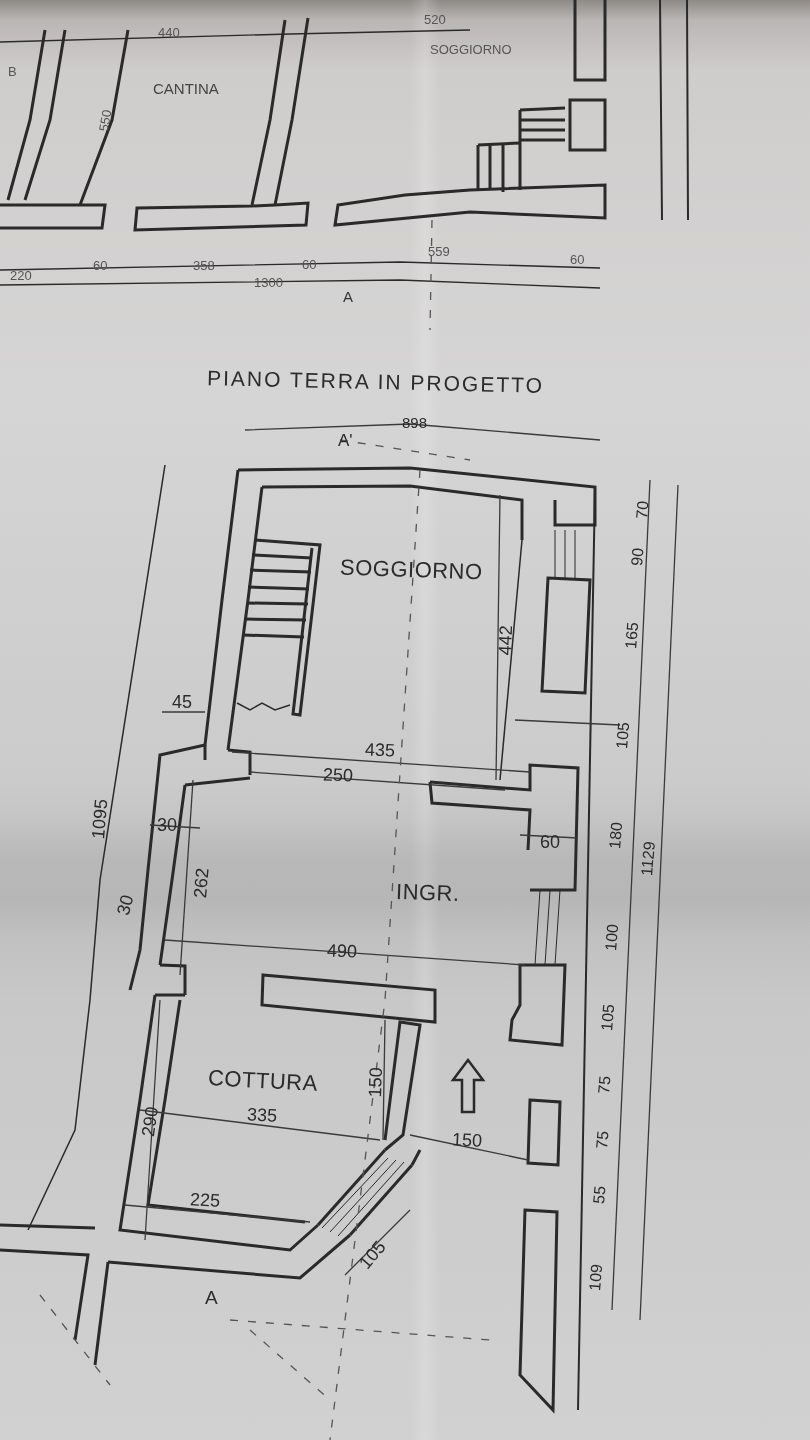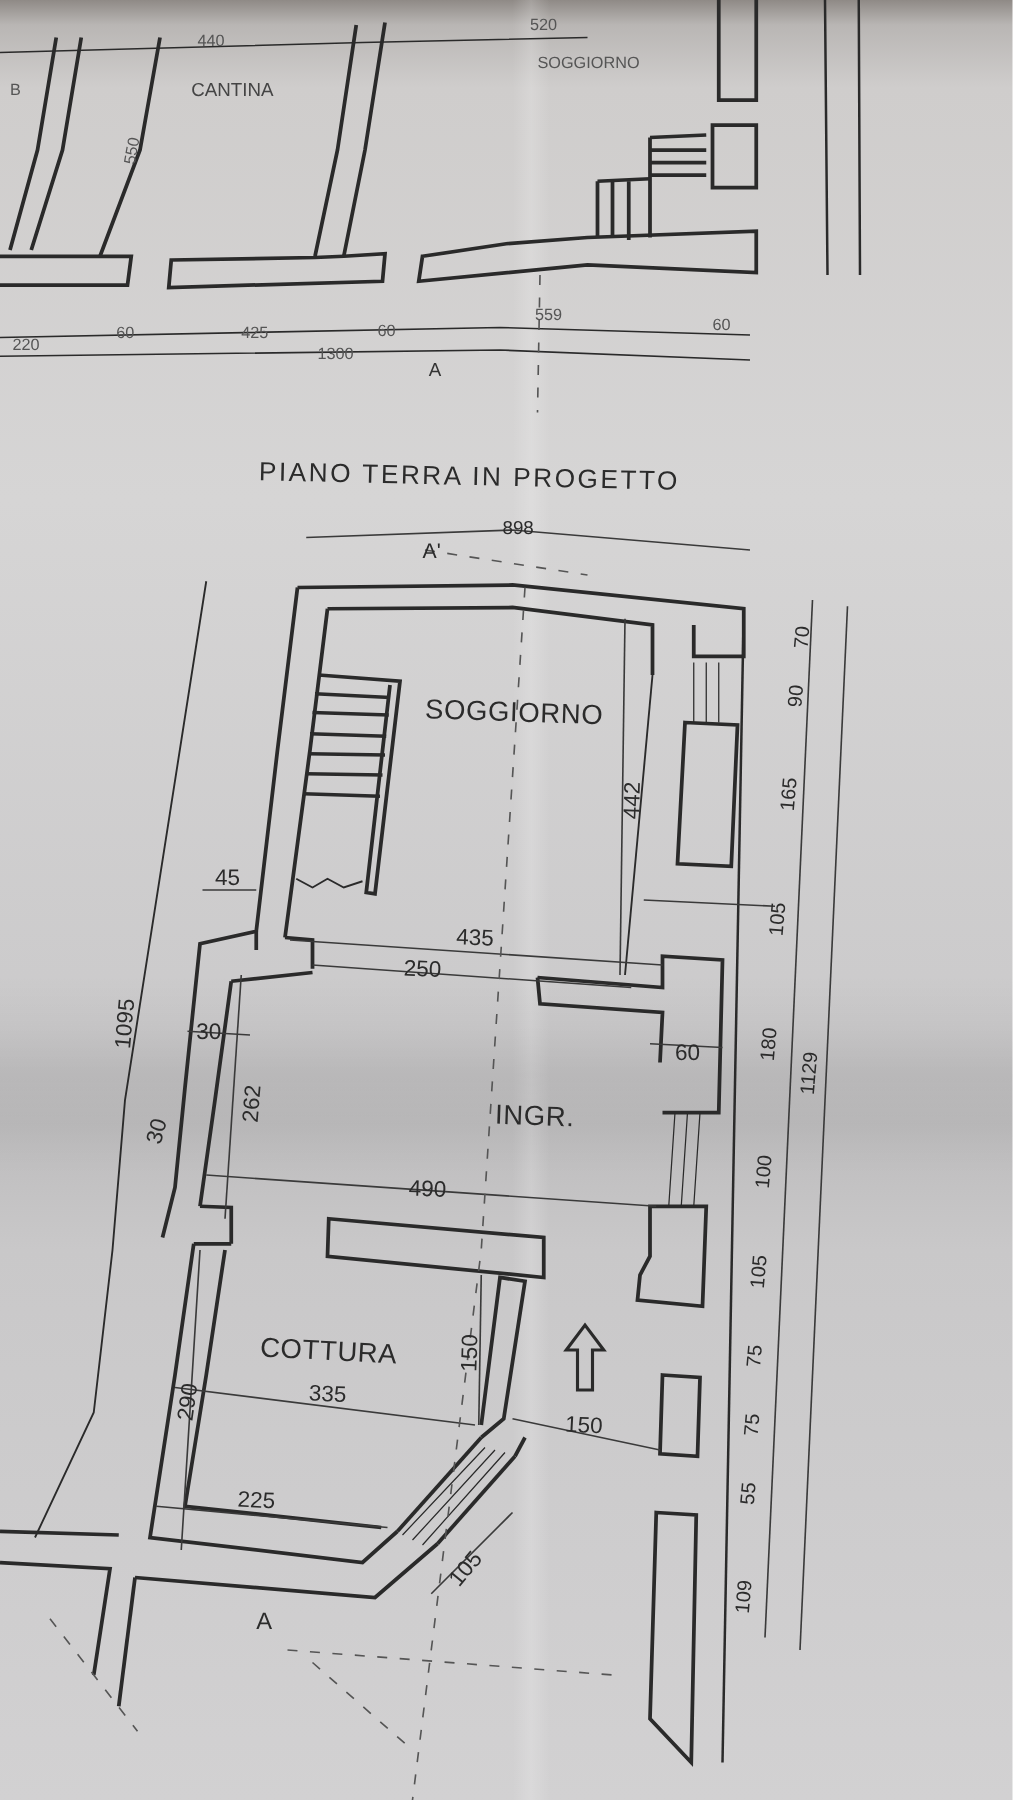--- a/index.html
+++ b/index.html
@@ -129,28 +129,28 @@
     <path d="M432 220 L430 330"></path>
     <path d="M420 470 L385 1000 L330 1440"></path>
     <path d="M340 440 L470 460"></path>
     <path d="M230 1320 L490 1340"></path>
     <path d="M40 1295 L110 1385"></path>
     <path d="M250 1330 L330 1400"></path>
   </g>
 </svg>
 
 <div class="lbl small" style="left:8px;top:64px;">B</div>
-<div class="lbl" style="left:153px;top:64px;font-size:15px;color:#444;">CANTINA</div>
+<div class="lbl" style="left:153px;top:80px;font-size:15px;color:#444;">CANTINA</div>
 <div class="lbl" style="left:430px;top:42px;font-size:13px;color:#555;">SOGGIORNO</div>
 <div class="lbl small" style="left:158px;top:25px;">440</div>
 <div class="lbl small" style="left:424px;top:12px;">520</div>
 <div class="lbl small rot" style="left:96px;top:130px;transform:rotate(-80deg);">550</div>
 <div class="lbl small" style="left:10px;top:268px;text-align:center;">220</div>
 <div class="lbl small" style="left:93px;top:258px;">60</div>
-<div class="lbl small" style="left:193px;top:258px;">425</div>
+<div class="lbl small" style="left:193px;top:258px;">358</div>
 <div class="lbl small" style="left:302px;top:257px;">60</div>
 <div class="lbl small" style="left:428px;top:244px;">559</div>
 <div class="lbl small" style="left:570px;top:252px;">60</div>
 <div class="lbl small" style="left:254px;top:275px;">1300</div>
 <div class="lbl small" style="left:343px;top:288px;font-size:15px;color:#333;">A</div>
 
 <div class="lbl title" style="left:207px;top:370px;transform:rotate(1.3deg);">PIANO TERRA IN PROGETTO</div>
 
 <div class="lbl dim" style="left:402px;top:414px;font-size:15px;">898</div>
 <div class="lbl dim" style="left:338px;top:431px;font-size:17px;">A'</div>

